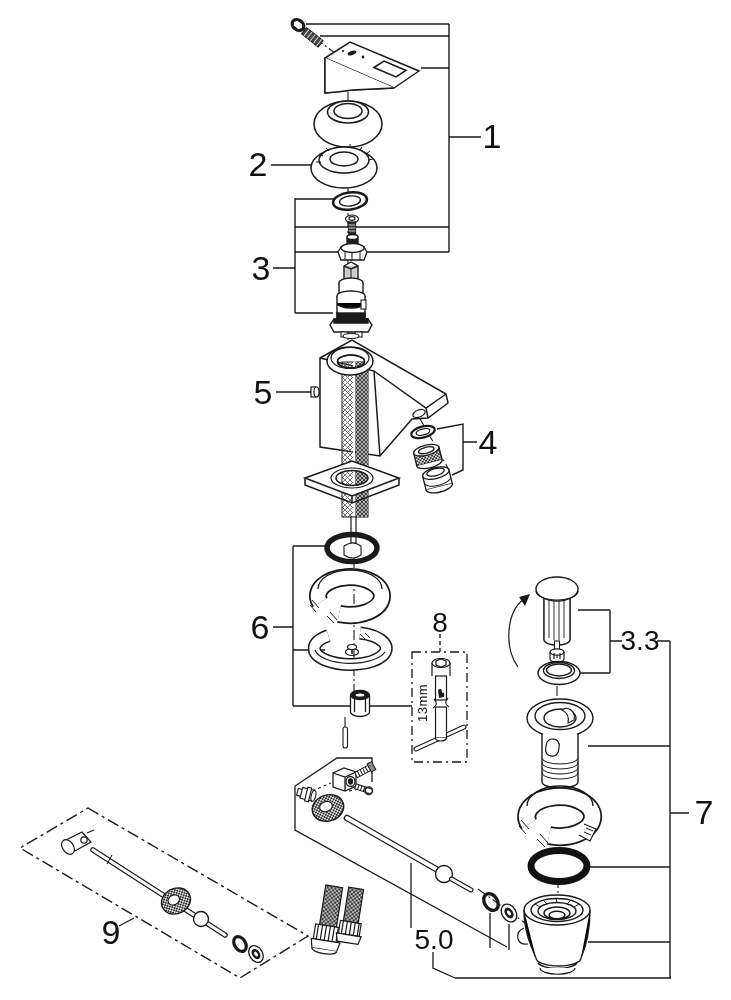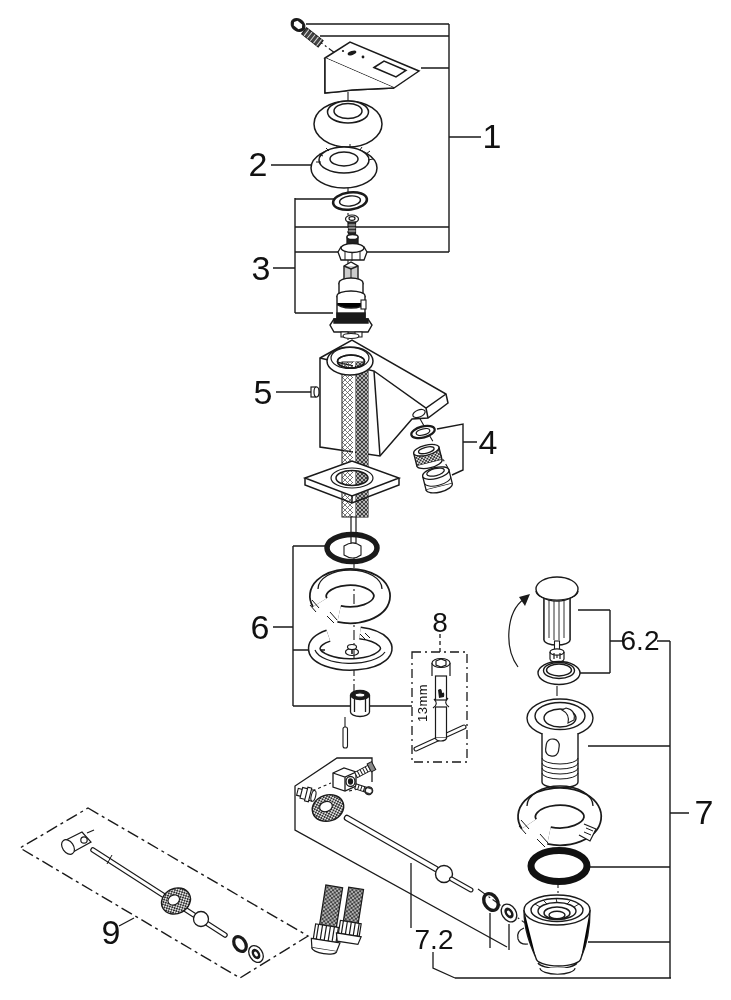--- a/index.html
+++ b/index.html
@@ -392,18 +392,18 @@
   </g>
 </svg>
 
 <div class="part-label lbl-big" style="left:492px;top:136px">1</div>
 <div class="part-label lbl-big" style="left:258px;top:164px">2</div>
 <div class="part-label lbl-big" style="left:261px;top:268px">3</div>
 <div class="part-label lbl-big" style="left:488px;top:442px">4</div>
 <div class="part-label lbl-big" style="left:263px;top:392px">5</div>
 <div class="part-label lbl-big" style="left:260px;top:627px">6</div>
 <div class="part-label lbl-big" style="left:704px;top:812px">7</div>
-<div class="part-label lbl-mid" style="left:640px;top:641px">6.2</div>
-<div class="part-label lbl-mid" style="left:434px;top:940px">7.2</div>
+<div class="part-label lbl-mid" style="left:640px;top:641px">3.3</div>
+<div class="part-label lbl-mid" style="left:434px;top:940px">5.0</div>
 <div class="part-label lbl-mid" style="left:440px;top:623px">8</div>
 <div class="part-label lbl-big" style="left:111px;top:932px">9</div>
 <div class="part-label lbl-rot" style="left:422px;top:703px">13mm</div>
 </div>
 
 </body></html>

